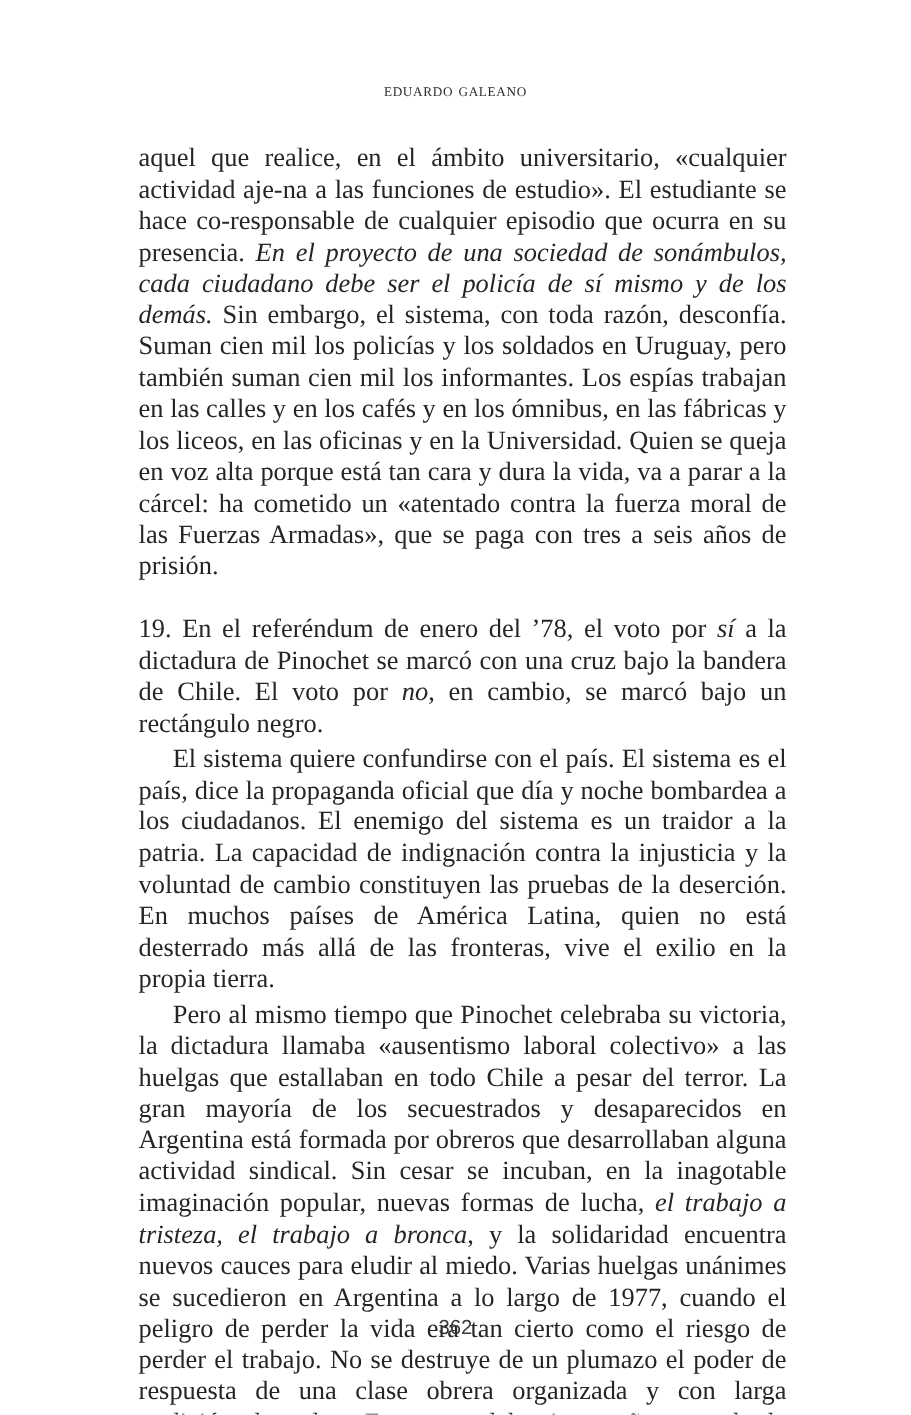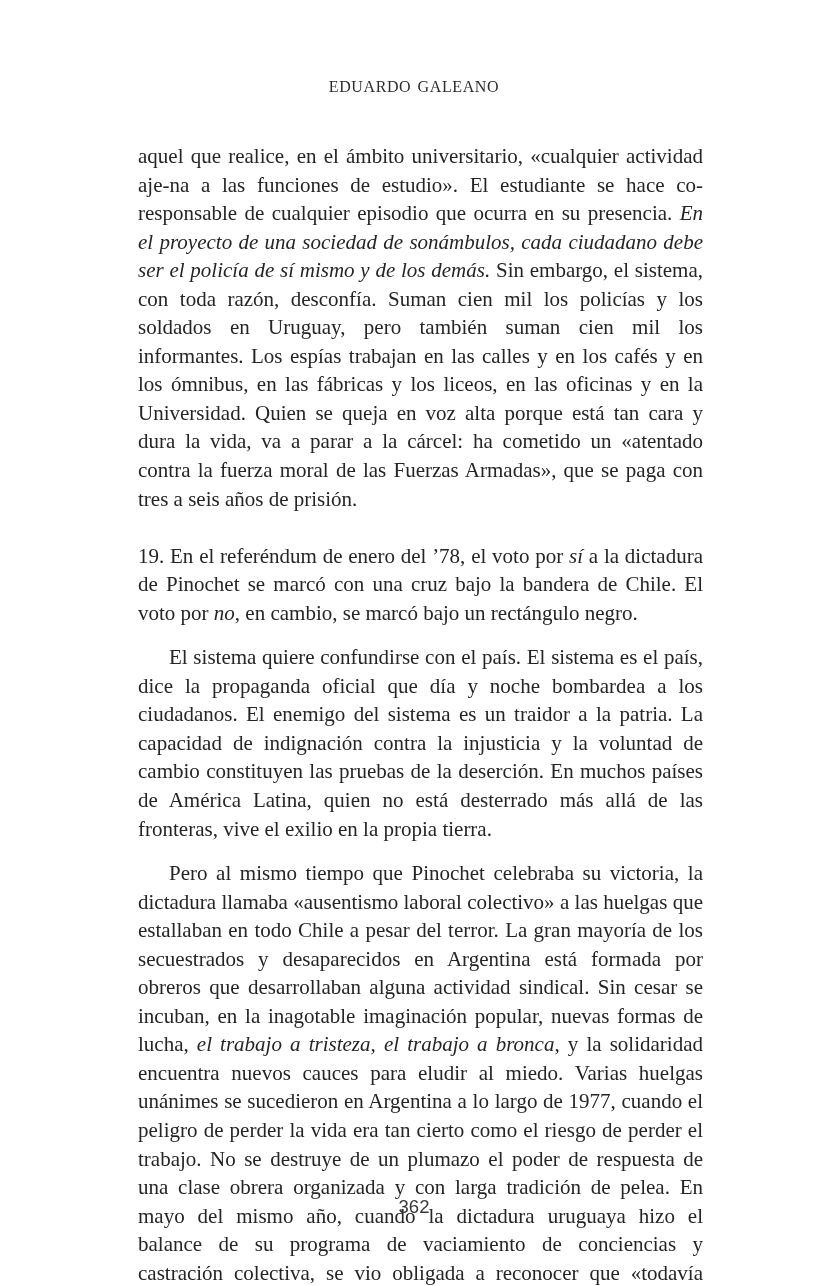--- a/index.html
+++ b/index.html
@@ -23,39 +23,39 @@
     box-sizing: border-box;
   }
 
   
   .running-head {
     position: absolute;
     top: 72px;
     left: 0;
     width: 828px;
     text-align: center;
-    font-size: 23px;
+    font-size: 17px;
     letter-spacing: 0.6px;
     color: #2e2c2f;
     font-variant: small-caps;
     text-transform: lowercase;
   }
   .running-head::first-letter { }
 
   
   .column {
     position: absolute;
     left: 122px;
     top: 126px;
     width: 597px;
   }
 
   p.body-par {
-    margin: 16px;
-    font-size: 21px;
+    margin: 4px;
+    font-size: 24px;
     line-height: 28.55px;
     text-align: justify;
     text-justify: inter-word;
     hyphens: manual;
     -webkit-hyphens: manual;
     color: #262427;
   }
   p.body-par.indent {
     text-indent: 31px;
   }

